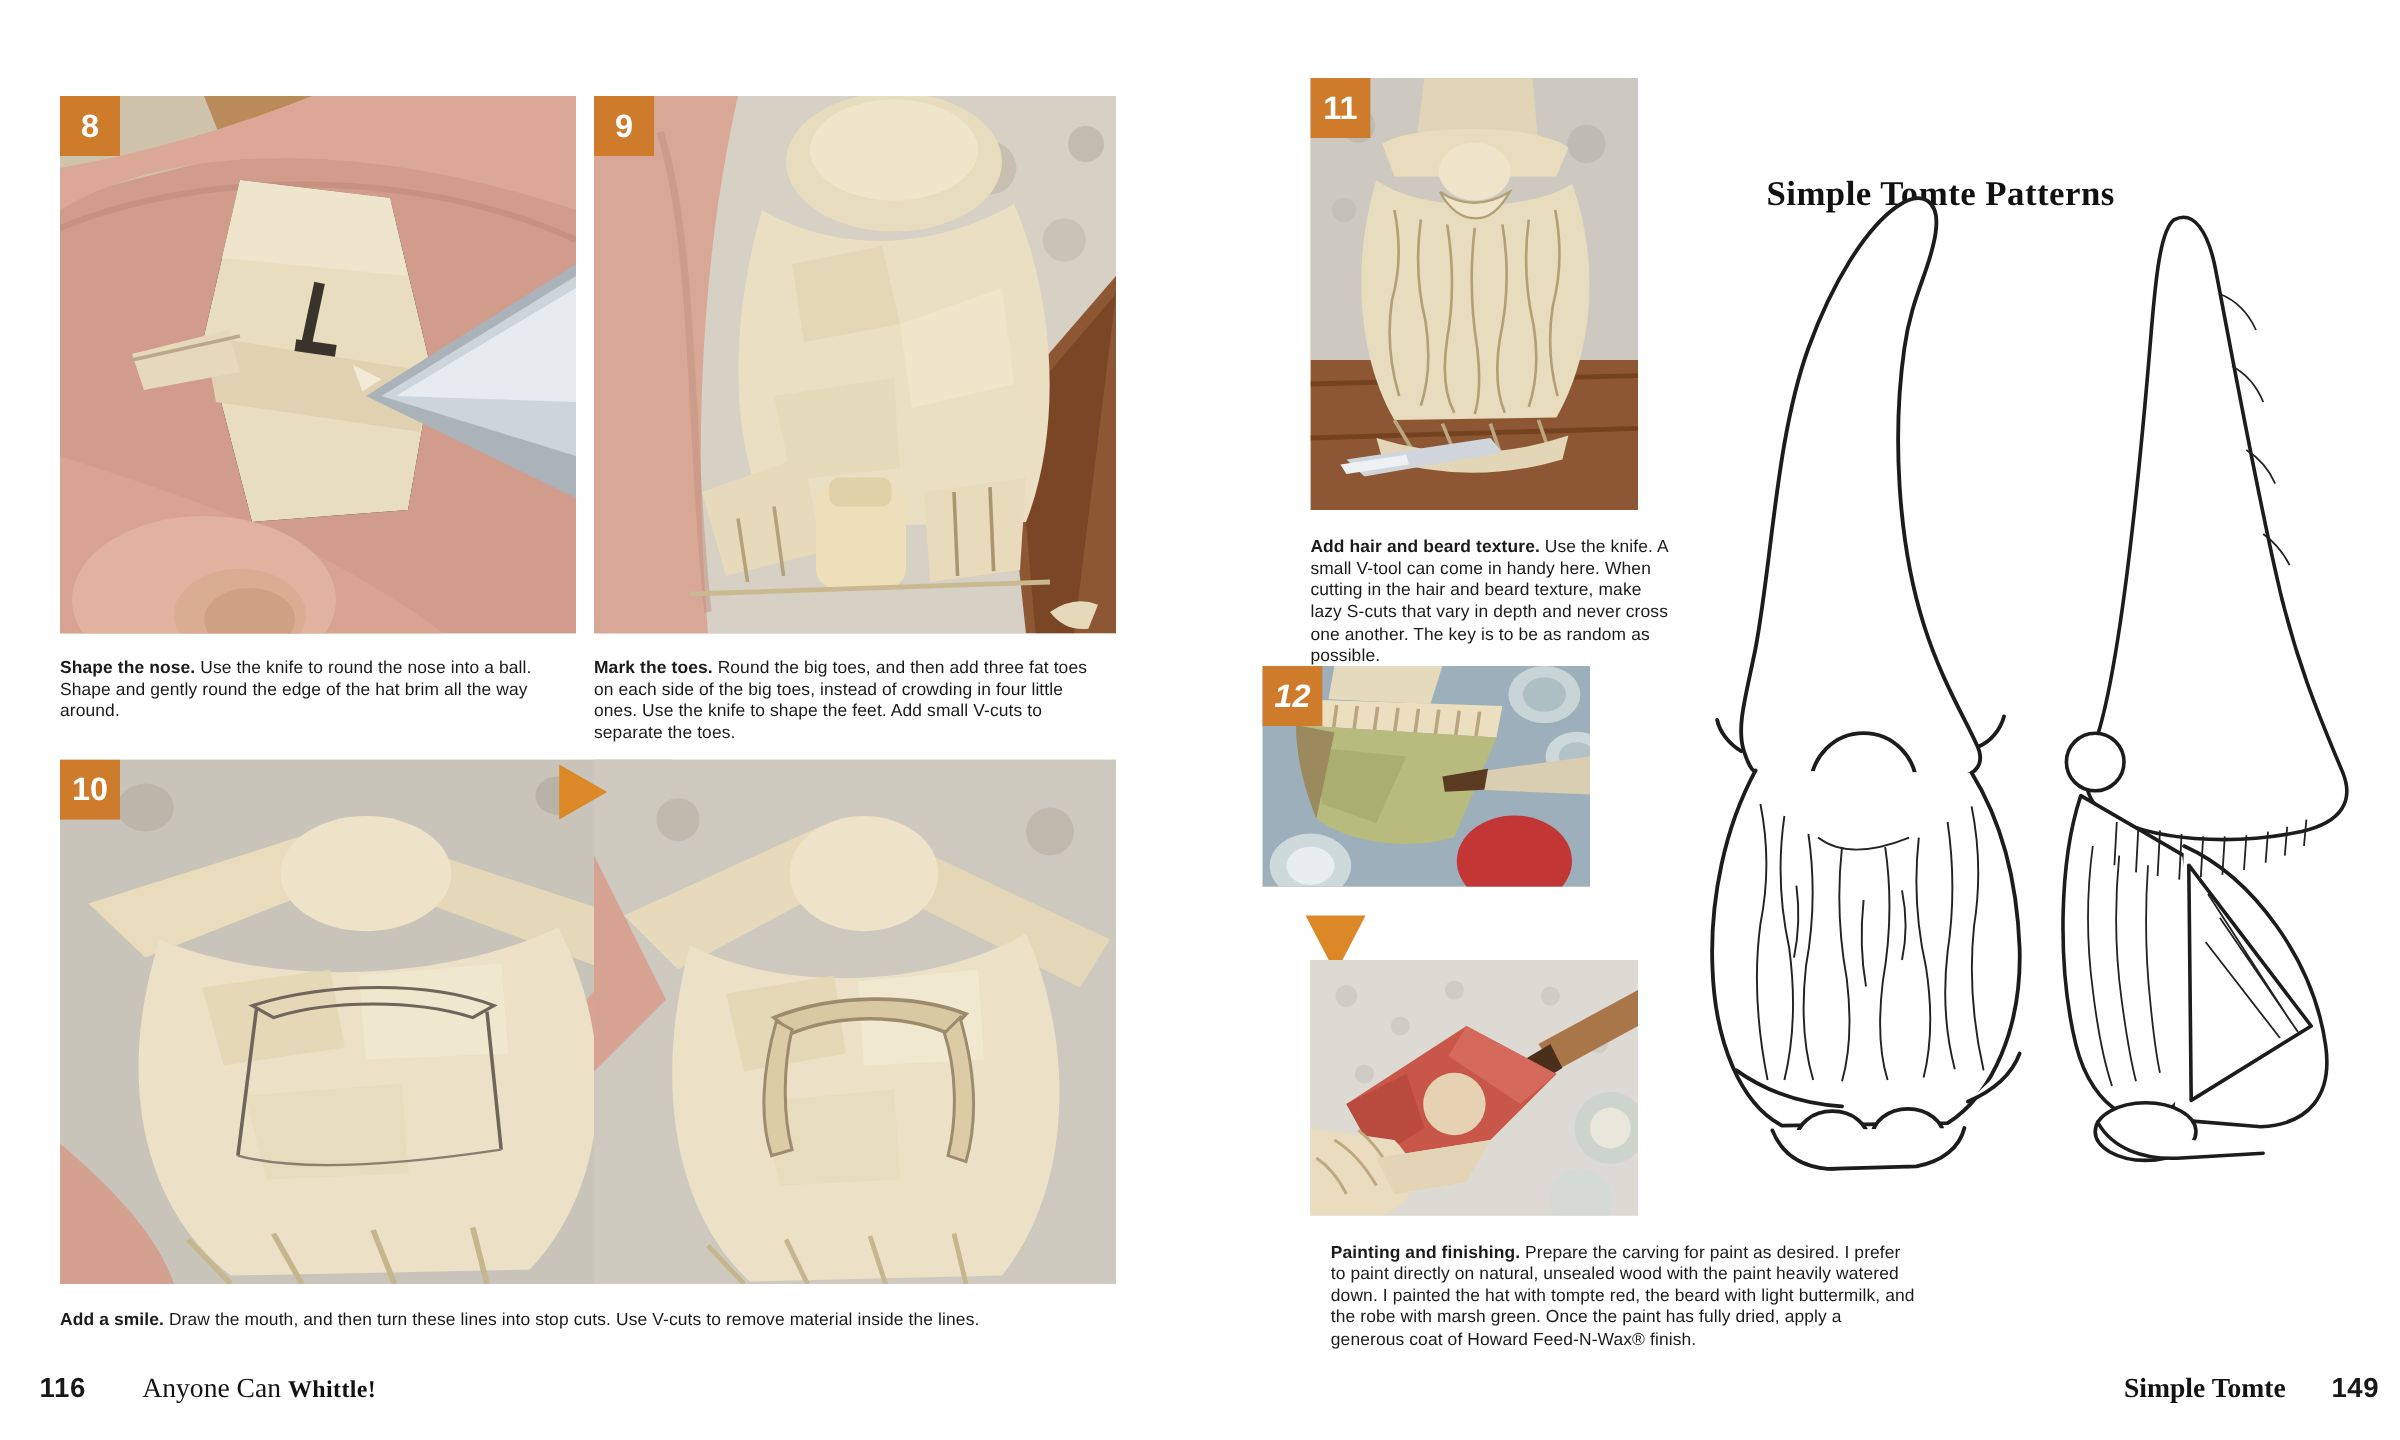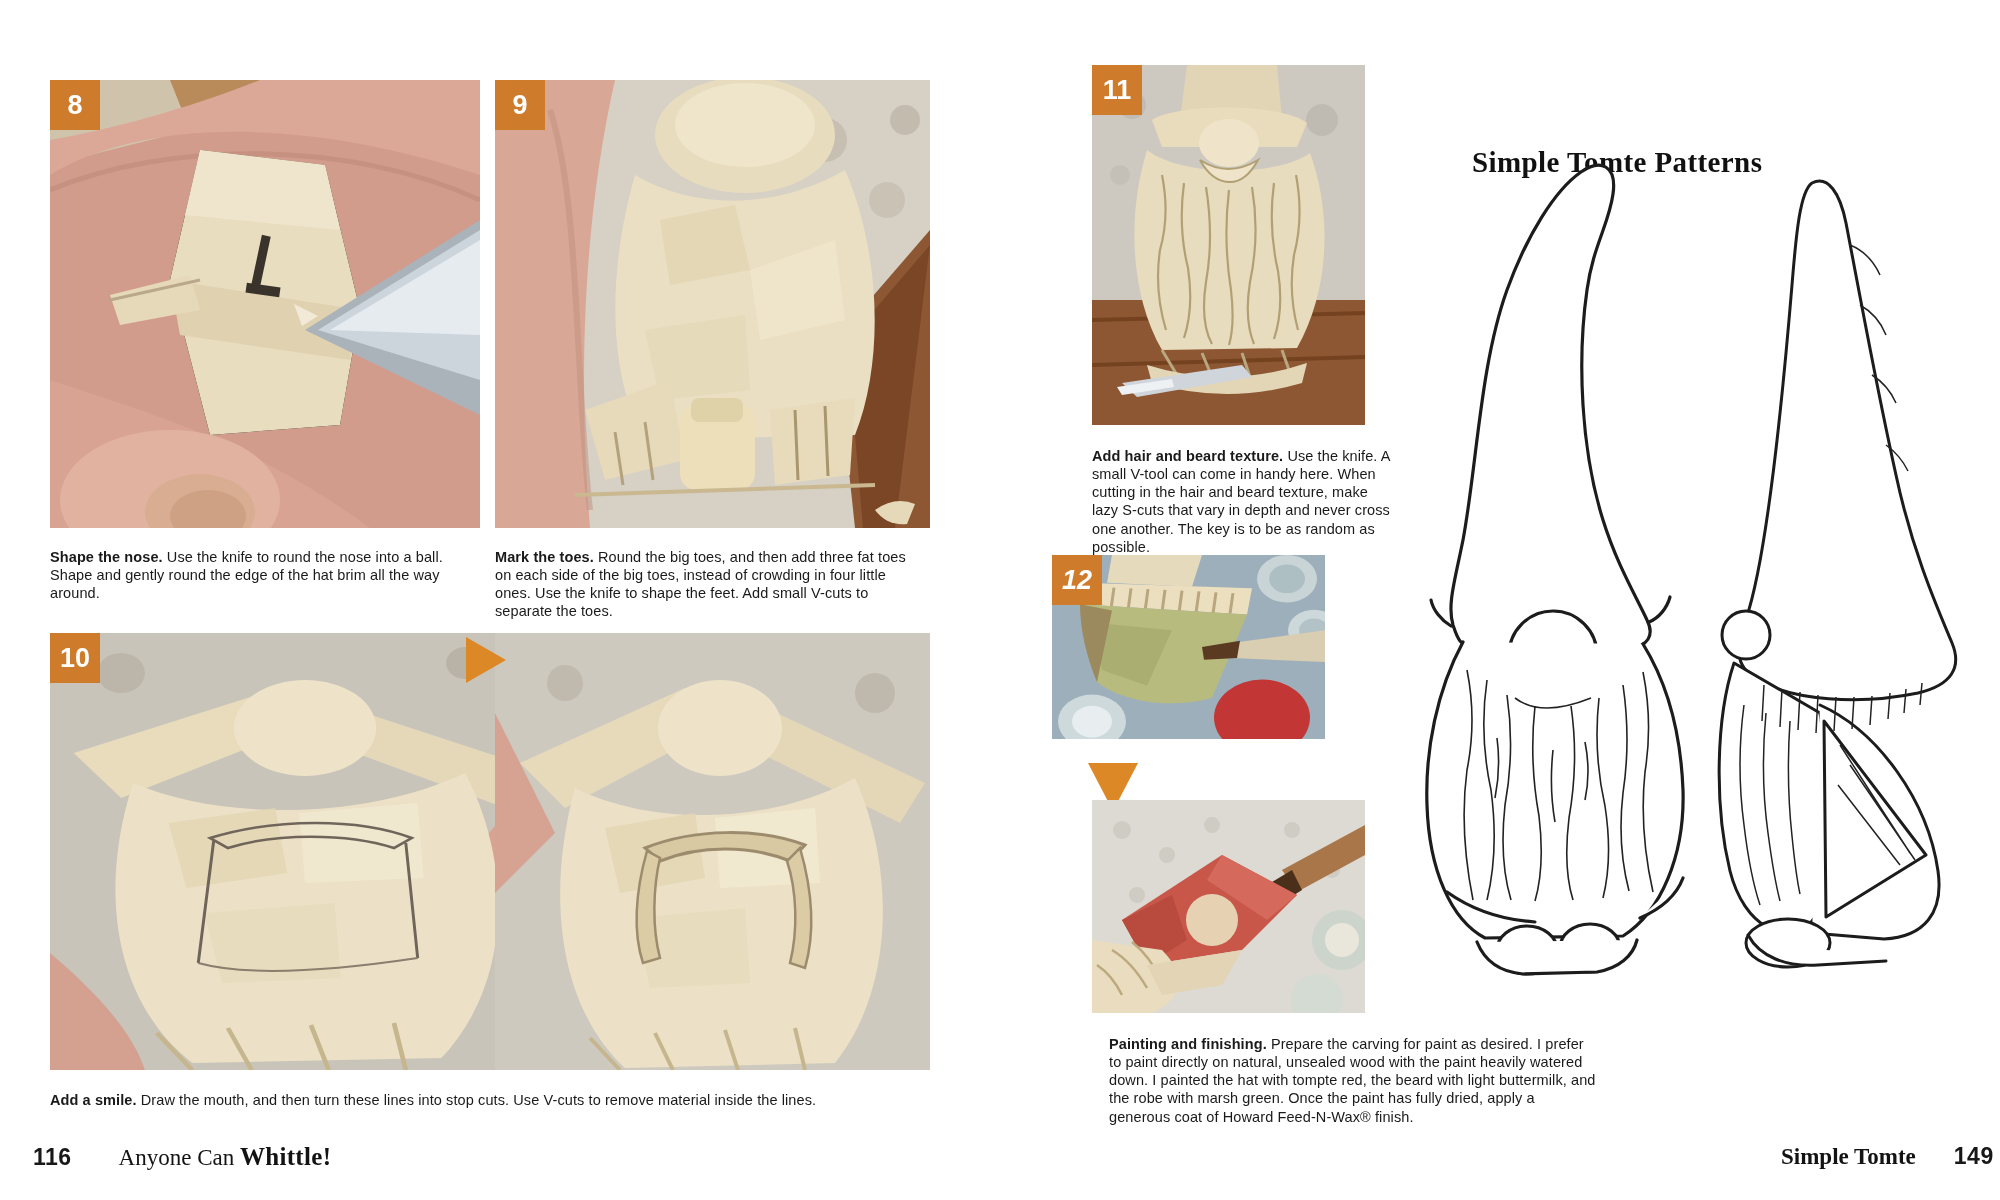--- a/index.html
+++ b/index.html
@@ -17,22 +17,22 @@
          border-top:23px solid transparent;border-bottom:23px solid transparent;}
   .arrow-down{position:absolute;width:0;height:0;
          border-top:48px solid var(--arrow-orange,#dd8826);
          border-left:25px solid transparent;border-right:25px solid transparent;}
   .patterns-title{position:absolute;left:1472px;top:122px;width:420px;text-align:left;
          font-family:"Liberation Serif",serif;font-weight:700;font-size:29px;letter-spacing:.4px;color:#111;}
   .pattern{position:absolute;}
   .footer{position:absolute;display:flex;align-items:baseline;}
   .folio{font-weight:700;font-size:23px;letter-spacing:.5px;color:#181818;}
   .book-title{font-family:"Liberation Serif",serif;font-size:23px;color:#131313;}
-  .book-title b{font-size:25px;font-weight:700;letter-spacing:.3px;}
-  .chapter-title{font-family:"Liberation Serif",serif;font-size:23px;font-weight:600;color:#131313;margin-left:11px;}
+  .book-title b{font-size:20px;font-weight:700;letter-spacing:.3px;}
+  .chapter-title{font-family:"Liberation Serif",serif;font-size:23px;font-weight:600;color:#131313;}
 </style>
 </head>
 <body>
 
 <figure class="photo" style="left:50px;top:80px;width:430px;height:448px;">
   <svg viewBox="0 0 430 448" preserveAspectRatio="none">
     <rect width="430" height="448" fill="#d29c8d"></rect>
     <polygon points="0,0 180,0 120,55 0,85" fill="#cfc3ac"></polygon>
     <polygon points="120,0 230,0 205,40 140,50" fill="#b98a5a"></polygon>
     <path d="M0,95 C90,40 250,35 430,95 L430,0 L210,0 C140,28 60,50 0,60 Z" fill="#dba796"></path>

